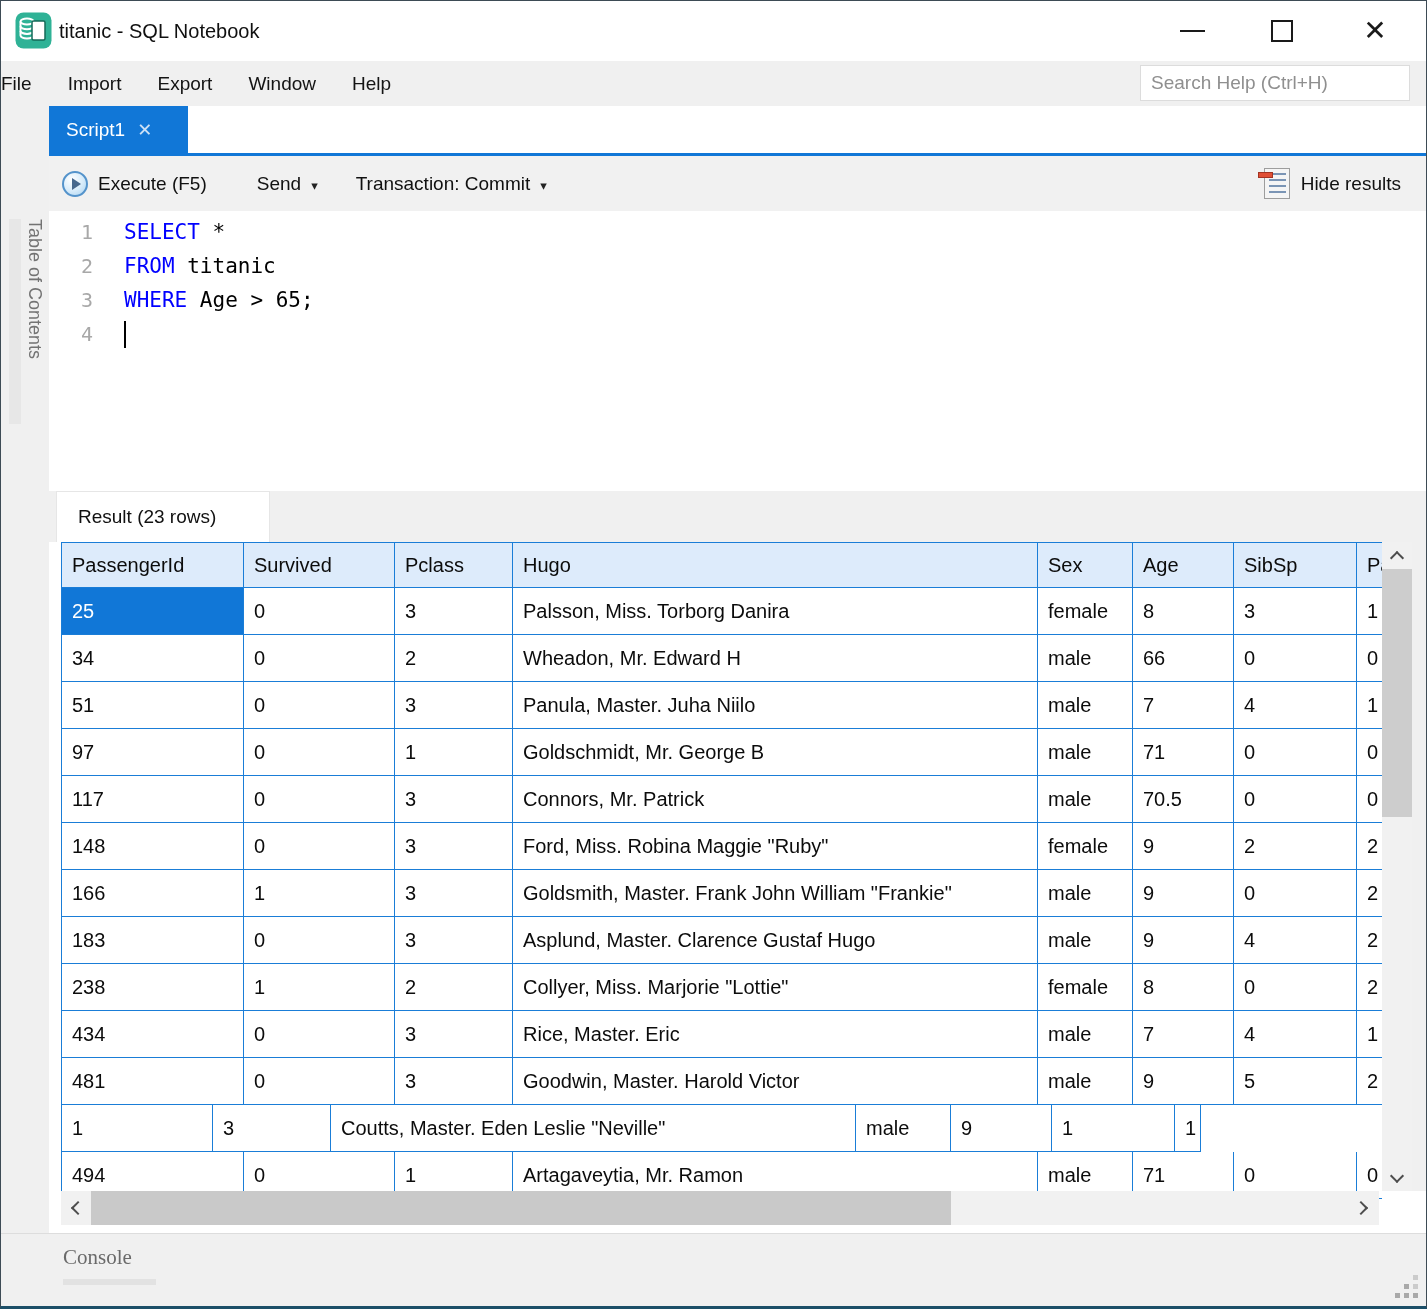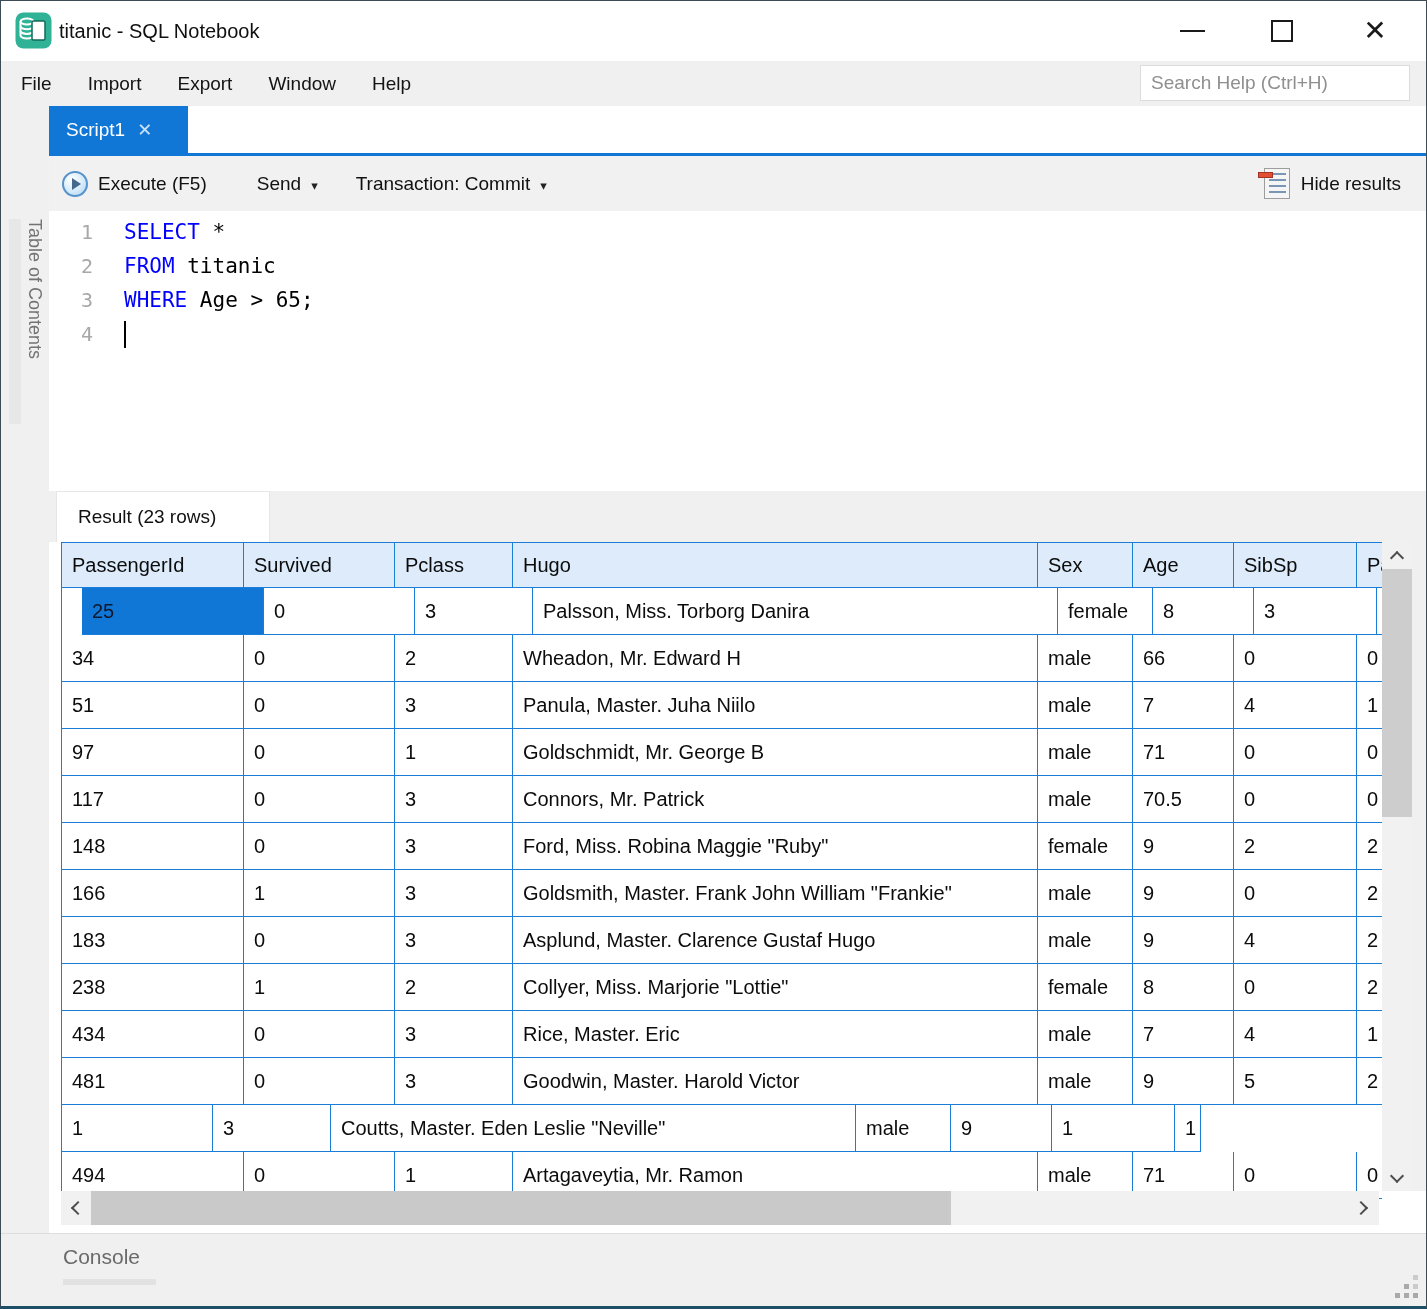--- a/index.html
+++ b/index.html
@@ -16,21 +16,21 @@
   .title-text{position:absolute; left:58px; top:0; height:60px; display:flex; align-items:center;
               font-size:20px; color:#101010;}
   .winbtn{position:absolute; top:0; width:62px; height:60px; display:flex; align-items:center; justify-content:center;}
   .btn-min{left:1160px;} .btn-max{left:1250px;} .btn-close{left:1343px;}
   .glyph-min{width:25px; height:0; border-top:2px solid #1a1a1a;}
   .glyph-max{width:22px; height:22px; border:2px solid #1a1a1a; background:#fff;}
   .glyph-close{font-size:28px; line-height:1; color:#1a1a1a; font-weight:300;}
 
   
   .menubar{position:absolute; left:0; top:60px; width:100%; height:45px; background:#f0f0f0;}
-  .menu-items{display:flex; align-items:center; height:45px; padding-left:20px; column-gap:36px;}
+  .menu-items{display:flex; align-items:center; height:45px; column-gap:36px;}
   .menu-item{font-size:19px; color:#141414; cursor:default;}
   .help-search{position:absolute; right:16px; top:4px; width:270px; height:36px; background:#fff;
                border:1px solid #dcdcdc; font-size:19px; padding:0 10px; color:#555;
                font-family:"Liberation Sans", sans-serif; outline:none;}
   .help-search::placeholder{color:#8f8f8f;}
 
   
   .toc{position:absolute; left:0; top:105px; width:48px; height:1204px; background:#f0f0f0;}
   .toc-tab{position:absolute; left:8px; top:113px; height:210px; display:flex;}
   .toc-bar{width:12px; height:205px; background:#e7e7e7;}
@@ -82,21 +82,21 @@
   .table-wrap{position:absolute; left:12px; top:0; width:1321px; height:686px; overflow:hidden;
               border-left:1px solid var(--grid);}
   .hrow{display:flex; height:46px; border-top:1px solid var(--grid);}
   .hcell{flex:none; background:var(--header-bg); border-right:1px solid var(--grid); border-bottom:1px solid var(--grid);
          display:flex; align-items:center; padding-left:10px; font-size:20px; color:#0c0c0c;
          white-space:nowrap; overflow:hidden;}
   .trow{display:flex; height:47px;}
   .cell{flex:none; background:#fff; border-right:1px solid var(--grid); border-bottom:1px solid var(--grid);
         display:flex; align-items:center; padding-left:10px; font-size:20px; color:#0c0c0c;
         white-space:nowrap; overflow:hidden;}
-  .cell.selected{background:var(--accent); color:#0f172a;margin-left:20px;}
+  .cell.selected{background:var(--accent); color:#ffffff;}
 
   
   .vscroll{position:absolute; left:1333px; top:0; width:30px; height:649px; background:#f1f1f1;}
   .vs-btn{position:absolute; left:0; width:30px; height:27px; display:flex; align-items:center; justify-content:center;}
   .vs-up{top:0;} .vs-down{bottom:0;}
   .vs-thumb{position:absolute; left:0; top:27px; width:30px; height:248px; background:#cdcdcd;}
   .right-gutter{position:absolute; left:1363px; top:0; width:16px; height:649px; background:#f0f0f0;}
   .chev{width:10px; height:10px; border-left:2px solid #4d4d4d; border-bottom:2px solid #4d4d4d;}
   .chev-up{transform:rotate(135deg); margin-top:4px;}
   .chev-down{transform:rotate(-45deg); margin-bottom:4px;}
@@ -105,21 +105,21 @@
 
   .hscroll{position:absolute; left:60px; top:1190px; width:1318px; height:34px; background:#f1f1f1;}
   .hs-btn{position:absolute; top:0; height:34px; width:30px; display:flex; align-items:center; justify-content:center;}
   .hs-left{left:0;} .hs-right{right:0; width:33px;}
   .hs-thumb{position:absolute; left:30px; top:0; width:860px; height:34px; background:#c9c9c9;}
   .under-scroll{position:absolute; left:48px; top:1224px; width:1379px; height:8px; background:#fff;}
 
   
   .console-area{position:absolute; left:0; top:1232px; width:1427px; height:74px; background:#f0f0f0;
                 border-top:1px solid #ddd;}
-  .console-label{position:absolute; left:62px; top:11px; font-size:21px; color:#6a6a6a;}
+  .console-label{position:absolute; left:62px; top:11px; font-size:21px; color:#6a6a6a;font-family:Liberation Serif, serif;}
   .console-underline{position:absolute; left:62px; top:45px; width:93px; height:6px; background:#e2e2e2;}
   .resize-grip{position:absolute; right:6px; bottom:5px; width:27px; height:27px;
                display:grid; grid-template-columns:repeat(3,5px); grid-template-rows:repeat(3,5px); gap:4px;}
   .grip-dot{width:5px; height:5px; background:#a9a9a9;}
   .grip-dot.hidden{background:transparent;}
   .grip-dot.lt{background:#cbcbcb;}
 </style>
 </head>
 <body>
 

